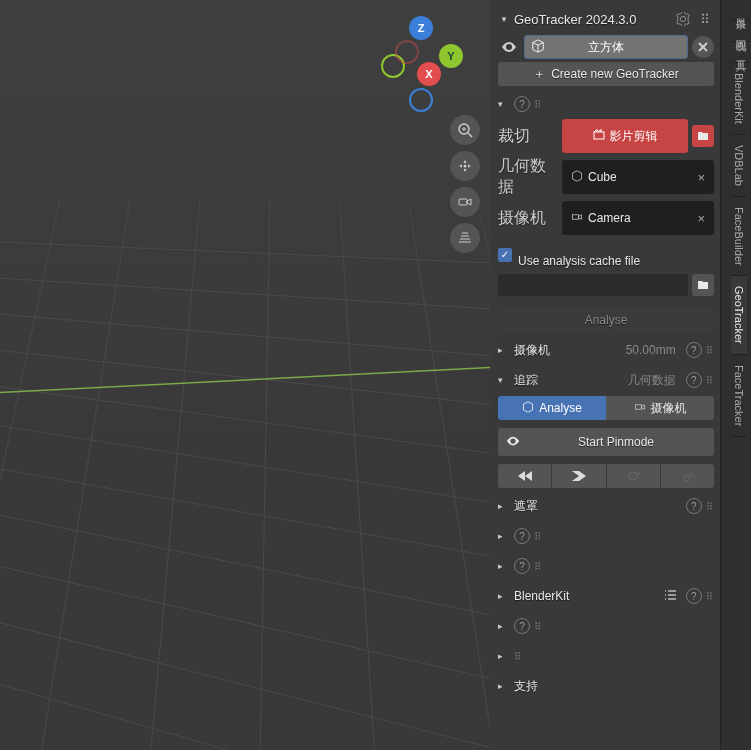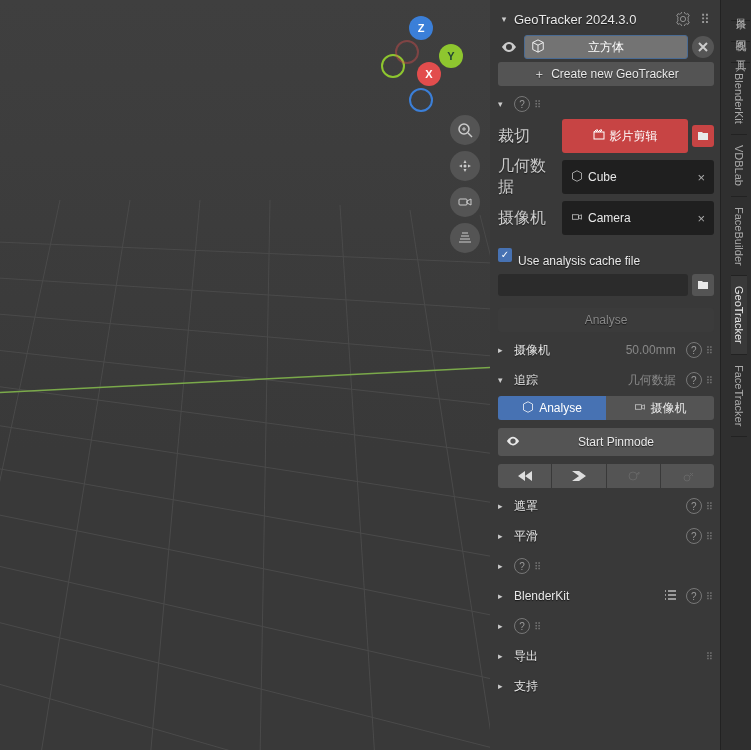--- a/index.html
+++ b/index.html
@@ -310,21 +310,20 @@
     <div class="sub-hdr">
         <span class="tw">▸</span>
         <span class="title">遮罩</span>
         <span class="help">?</span>
         <span class="grip">⠿</span>
       </div>
   </div>
   <div class="section">
     <div class="sub-hdr">
         <span class="tw">▸</span>
-        <span class="title">平滑</span>
         <span class="help">?</span>
         <span class="grip">⠿</span>
       </div>
   </div>
   <div class="section">
     <div class="sub-hdr">
         <span class="tw">▸</span>
         <span class="help">?</span>
         <span class="grip">⠿</span>
       </div>
@@ -343,21 +342,20 @@
   <div class="section">
     <div class="sub-hdr">
         <span class="tw">▸</span>
         <span class="help">?</span>
         <span class="grip">⠿</span>
       </div>
   </div>
   <div class="section">
     <div class="sub-hdr">
         <span class="tw">▸</span>
-        <span class="title">导出</span>
         <span class="grip">⠿</span>
       </div>
   </div>
   <div class="section">
     <div class="sub-hdr">
         <span class="tw">▸</span>
         <span class="title">支持</span>
       </div>
   </div>
 </div>

